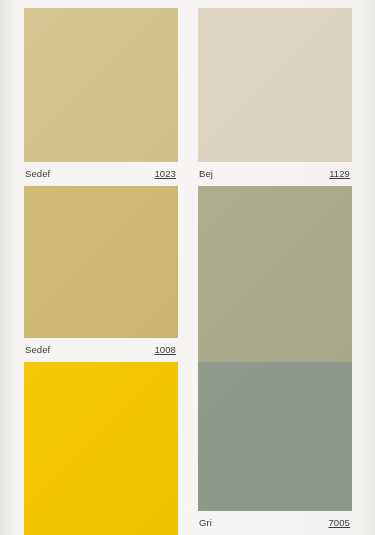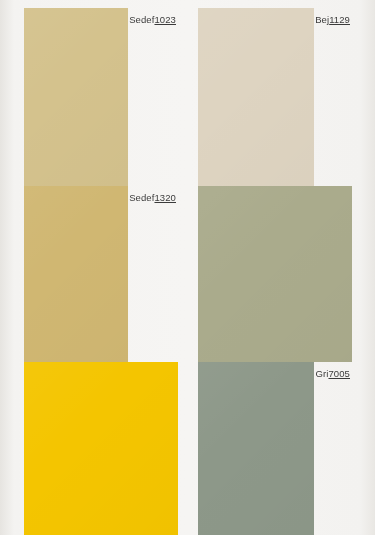--- a/index.html
+++ b/index.html
@@ -34,21 +34,21 @@
     height: 527px;
     display: grid;
     grid-template-columns: 154px 154px;
     grid-template-rows: 178px 176px 173px;
     column-gap: 20px;
     row-gap: 0px;
   }
 
   .swatch-cell {
     display: flex;
-    flex-direction: row;
+    flex-direction: column;
     position: relative;
   }
 
   .swatch-chip {
     width: 100%;
     flex: 1 1 auto;
     position: relative;
   }
   
   .swatch-chip::after {
@@ -109,21 +109,21 @@
       <div class="swatch-label-row">
         <span class="swatch-name">Bej</span>
         <span class="swatch-code">1129</span>
       </div>
     </div>
 
     <div class="swatch-cell">
       <div class="swatch-chip" style="background-color: rgb(208, 183, 114);"></div>
       <div class="swatch-label-row">
         <span class="swatch-name">Sedef</span>
-        <span class="swatch-code">1320</span>
+        <span class="swatch-code">1008</span>
       </div>
     </div>
 
     <div class="swatch-cell">
       <div class="swatch-chip" style="background-color: rgb(170, 171, 140);"></div>
     </div>
 
     <div class="swatch-cell">
       <div class="swatch-chip" style="background-color: rgb(244, 197, 0);"></div>
     </div>

